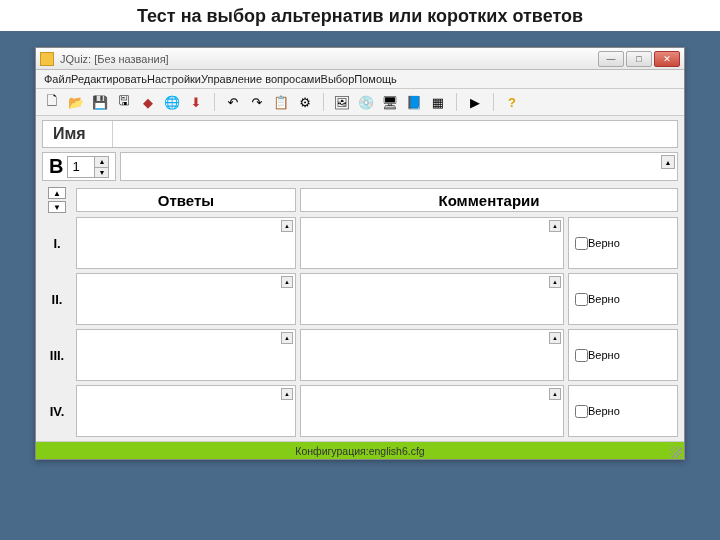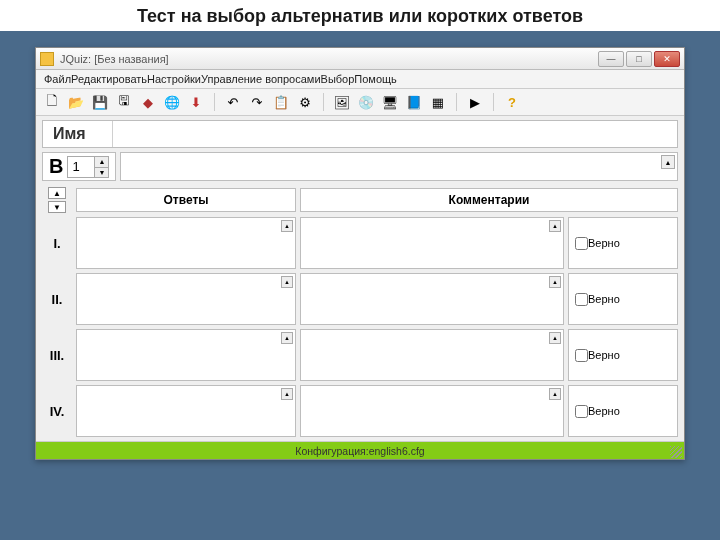--- a/index.html
+++ b/index.html
@@ -125,21 +125,21 @@
   }
   .q-right select { width:100%; border:none; font-size:10px; height:20px; background:#fff;}
   .cols-head {
     display:flex; align-items:center; gap:4px; margin:6px 0 4px 0;
   }
   .order-arrows { width:30px; display:flex; flex-direction:column; gap:2px; align-items:center;}
   .order-arrows .oar { width:18px; height:12px; background:#fff; border:1px solid #999; font-size:8px; display:flex;align-items:center;justify-content:center;}
   .colhdr {
     background:#fff; border:1px solid #bdbdbd;
     height:24px; display:flex; align-items:center; justify-content:center;
-    font-weight:bold; font-size:12px;
+    font-weight:bold; font-size:15px;
   }
   .colhdr.answers { flex: 0 0 220px; }
   .colhdr.comments { flex:1; }
   .colhdr.settings { flex: 0 0 110px; }
   .answer-rows { display:flex; flex-direction:column; gap:4px; }
   .arow { display:flex; gap:4px; height:52px; }
   .arow .roman {
     width:30px; display:flex; align-items:center; justify-content:center;
     font-weight:bold; font-size:13px;
   }

